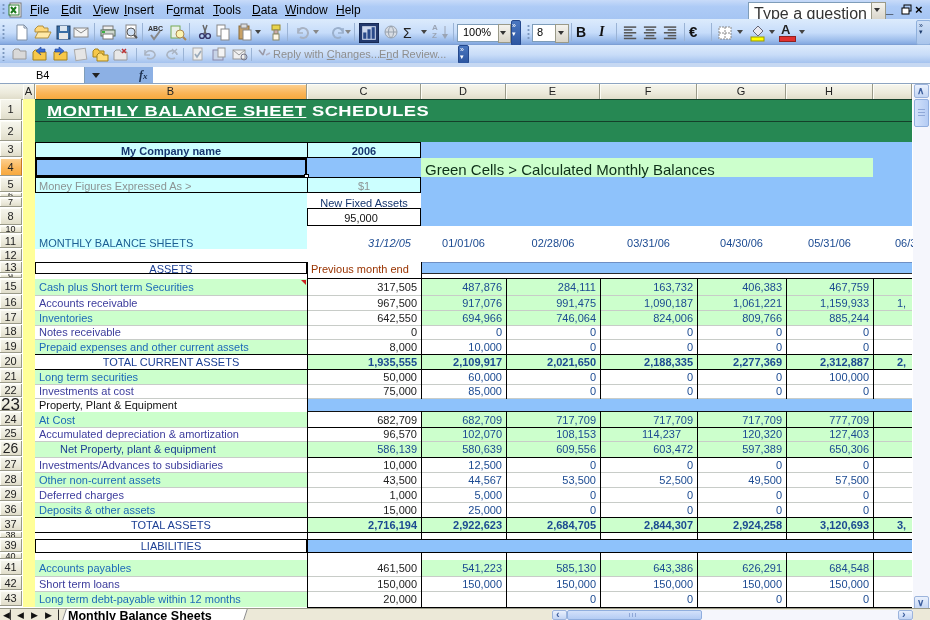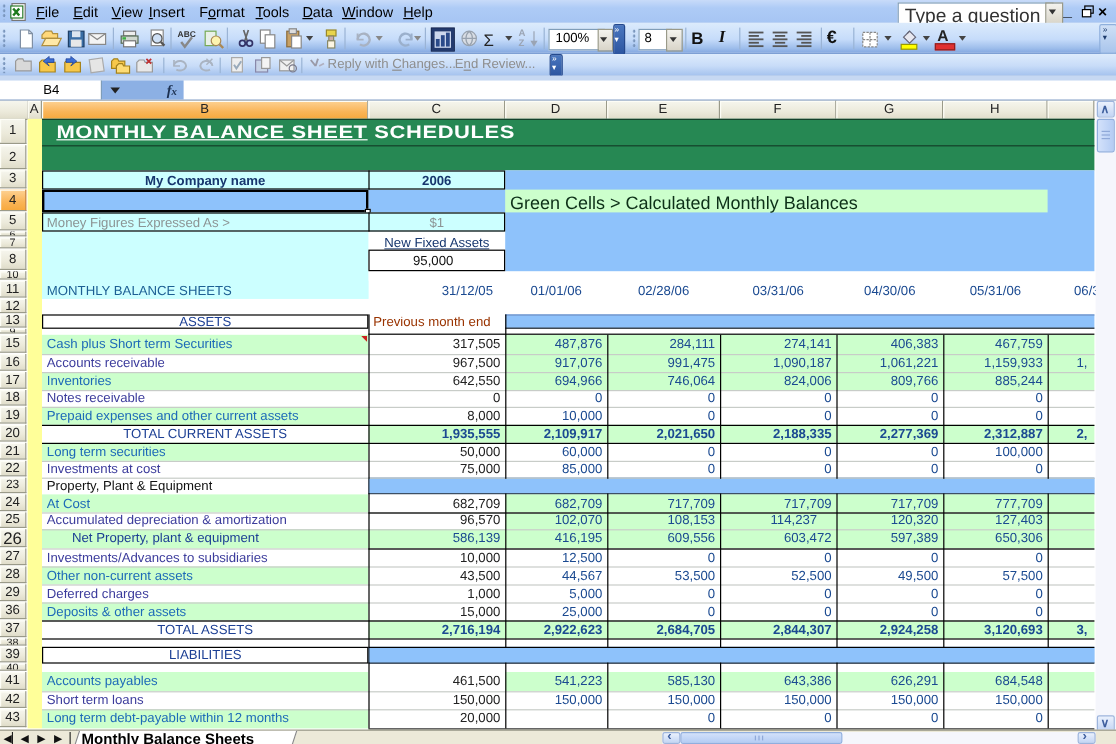--- a/index.html
+++ b/index.html
@@ -265,21 +265,21 @@
 <div class="a" style="left:0;top:262px;width:22px;height:11px;background:linear-gradient(#f6f6ee,#eceadb 60%,#e0ddca);border-right:1px solid #9a9a89;border-bottom:1px solid #9a9a89;box-shadow:inset 0 1px 0 #fdfdf6,inset 1px 0 0 #fdfdf6;text-align:center;font-size:11px;color:#222;box-sizing:border-box;line-height:11px;overflow:hidden;">13</div>
 <div class="a" style="left:0;top:274px;width:22px;height:4px;background:linear-gradient(#f6f6ee,#eceadb 60%,#e0ddca);border-right:1px solid #9a9a89;border-bottom:1px solid #9a9a89;box-shadow:inset 0 1px 0 #fdfdf6,inset 1px 0 0 #fdfdf6;text-align:center;font-size:9px;color:#222;box-sizing:border-box;line-height:4px;overflow:hidden;">9</div>
 <div class="a" style="left:0;top:279px;width:22px;height:15px;background:linear-gradient(#f6f6ee,#eceadb 60%,#e0ddca);border-right:1px solid #9a9a89;border-bottom:1px solid #9a9a89;box-shadow:inset 0 1px 0 #fdfdf6,inset 1px 0 0 #fdfdf6;text-align:center;font-size:11px;color:#222;box-sizing:border-box;line-height:15px;overflow:hidden;">15</div>
 <div class="a" style="left:0;top:295px;width:22px;height:14px;background:linear-gradient(#f6f6ee,#eceadb 60%,#e0ddca);border-right:1px solid #9a9a89;border-bottom:1px solid #9a9a89;box-shadow:inset 0 1px 0 #fdfdf6,inset 1px 0 0 #fdfdf6;text-align:center;font-size:11px;color:#222;box-sizing:border-box;line-height:14px;overflow:hidden;">16</div>
 <div class="a" style="left:0;top:310px;width:22px;height:14px;background:linear-gradient(#f6f6ee,#eceadb 60%,#e0ddca);border-right:1px solid #9a9a89;border-bottom:1px solid #9a9a89;box-shadow:inset 0 1px 0 #fdfdf6,inset 1px 0 0 #fdfdf6;text-align:center;font-size:11px;color:#222;box-sizing:border-box;line-height:14px;overflow:hidden;">17</div>
 <div class="a" style="left:0;top:325px;width:22px;height:13px;background:linear-gradient(#f6f6ee,#eceadb 60%,#e0ddca);border-right:1px solid #9a9a89;border-bottom:1px solid #9a9a89;box-shadow:inset 0 1px 0 #fdfdf6,inset 1px 0 0 #fdfdf6;text-align:center;font-size:11px;color:#222;box-sizing:border-box;line-height:13px;overflow:hidden;">18</div>
 <div class="a" style="left:0;top:339px;width:22px;height:14px;background:linear-gradient(#f6f6ee,#eceadb 60%,#e0ddca);border-right:1px solid #9a9a89;border-bottom:1px solid #9a9a89;box-shadow:inset 0 1px 0 #fdfdf6,inset 1px 0 0 #fdfdf6;text-align:center;font-size:11px;color:#222;box-sizing:border-box;line-height:14px;overflow:hidden;">19</div>
 <div class="a" style="left:0;top:354px;width:22px;height:14px;background:linear-gradient(#f6f6ee,#eceadb 60%,#e0ddca);border-right:1px solid #9a9a89;border-bottom:1px solid #9a9a89;box-shadow:inset 0 1px 0 #fdfdf6,inset 1px 0 0 #fdfdf6;text-align:center;font-size:11px;color:#222;box-sizing:border-box;line-height:14px;overflow:hidden;">20</div>
 <div class="a" style="left:0;top:369px;width:22px;height:14px;background:linear-gradient(#f6f6ee,#eceadb 60%,#e0ddca);border-right:1px solid #9a9a89;border-bottom:1px solid #9a9a89;box-shadow:inset 0 1px 0 #fdfdf6,inset 1px 0 0 #fdfdf6;text-align:center;font-size:11px;color:#222;box-sizing:border-box;line-height:14px;overflow:hidden;">21</div>
 <div class="a" style="left:0;top:384px;width:22px;height:13px;background:linear-gradient(#f6f6ee,#eceadb 60%,#e0ddca);border-right:1px solid #9a9a89;border-bottom:1px solid #9a9a89;box-shadow:inset 0 1px 0 #fdfdf6,inset 1px 0 0 #fdfdf6;text-align:center;font-size:11px;color:#222;box-sizing:border-box;line-height:13px;overflow:hidden;">22</div>
-<div class="a" style="left:0;top:398px;width:22px;height:13px;background:linear-gradient(#f6f6ee,#eceadb 60%,#e0ddca);border-right:1px solid #9a9a89;border-bottom:1px solid #9a9a89;box-shadow:inset 0 1px 0 #fdfdf6,inset 1px 0 0 #fdfdf6;text-align:center;font-size:10px;color:#222;box-sizing:border-box;line-height:13px;overflow:hidden;">23</div>
+<div class="a" style="left:0;top:398px;width:22px;height:13px;background:linear-gradient(#f6f6ee,#eceadb 60%,#e0ddca);border-right:1px solid #9a9a89;border-bottom:1px solid #9a9a89;box-shadow:inset 0 1px 0 #fdfdf6,inset 1px 0 0 #fdfdf6;text-align:center;font-size:17px;color:#222;box-sizing:border-box;line-height:13px;overflow:hidden;">23</div>
 <div class="a" style="left:0;top:412px;width:22px;height:14px;background:linear-gradient(#f6f6ee,#eceadb 60%,#e0ddca);border-right:1px solid #9a9a89;border-bottom:1px solid #9a9a89;box-shadow:inset 0 1px 0 #fdfdf6,inset 1px 0 0 #fdfdf6;text-align:center;font-size:11px;color:#222;box-sizing:border-box;line-height:14px;overflow:hidden;">24</div>
 <div class="a" style="left:0;top:427px;width:22px;height:13px;background:linear-gradient(#f6f6ee,#eceadb 60%,#e0ddca);border-right:1px solid #9a9a89;border-bottom:1px solid #9a9a89;box-shadow:inset 0 1px 0 #fdfdf6,inset 1px 0 0 #fdfdf6;text-align:center;font-size:11px;color:#222;box-sizing:border-box;line-height:13px;overflow:hidden;">25</div>
 <div class="a" style="left:0;top:441px;width:22px;height:15px;background:linear-gradient(#f6f6ee,#eceadb 60%,#e0ddca);border-right:1px solid #9a9a89;border-bottom:1px solid #9a9a89;box-shadow:inset 0 1px 0 #fdfdf6,inset 1px 0 0 #fdfdf6;text-align:center;font-size:14px;color:#222;box-sizing:border-box;line-height:15px;overflow:hidden;">26</div>
 <div class="a" style="left:0;top:457px;width:22px;height:14px;background:linear-gradient(#f6f6ee,#eceadb 60%,#e0ddca);border-right:1px solid #9a9a89;border-bottom:1px solid #9a9a89;box-shadow:inset 0 1px 0 #fdfdf6,inset 1px 0 0 #fdfdf6;text-align:center;font-size:11px;color:#222;box-sizing:border-box;line-height:14px;overflow:hidden;">27</div>
 <div class="a" style="left:0;top:472px;width:22px;height:14px;background:linear-gradient(#f6f6ee,#eceadb 60%,#e0ddca);border-right:1px solid #9a9a89;border-bottom:1px solid #9a9a89;box-shadow:inset 0 1px 0 #fdfdf6,inset 1px 0 0 #fdfdf6;text-align:center;font-size:11px;color:#222;box-sizing:border-box;line-height:14px;overflow:hidden;">28</div>
 <div class="a" style="left:0;top:487px;width:22px;height:14px;background:linear-gradient(#f6f6ee,#eceadb 60%,#e0ddca);border-right:1px solid #9a9a89;border-bottom:1px solid #9a9a89;box-shadow:inset 0 1px 0 #fdfdf6,inset 1px 0 0 #fdfdf6;text-align:center;font-size:11px;color:#222;box-sizing:border-box;line-height:14px;overflow:hidden;">29</div>
 <div class="a" style="left:0;top:502px;width:22px;height:14px;background:linear-gradient(#f6f6ee,#eceadb 60%,#e0ddca);border-right:1px solid #9a9a89;border-bottom:1px solid #9a9a89;box-shadow:inset 0 1px 0 #fdfdf6,inset 1px 0 0 #fdfdf6;text-align:center;font-size:11px;color:#222;box-sizing:border-box;line-height:14px;overflow:hidden;">36</div>
 <div class="a" style="left:0;top:517px;width:22px;height:14px;background:linear-gradient(#f6f6ee,#eceadb 60%,#e0ddca);border-right:1px solid #9a9a89;border-bottom:1px solid #9a9a89;box-shadow:inset 0 1px 0 #fdfdf6,inset 1px 0 0 #fdfdf6;text-align:center;font-size:11px;color:#222;box-sizing:border-box;line-height:14px;overflow:hidden;">37</div>
 <div class="a" style="left:0;top:532px;width:22px;height:6px;background:linear-gradient(#f6f6ee,#eceadb 60%,#e0ddca);border-right:1px solid #9a9a89;border-bottom:1px solid #9a9a89;box-shadow:inset 0 1px 0 #fdfdf6,inset 1px 0 0 #fdfdf6;text-align:center;font-size:9px;color:#222;box-sizing:border-box;line-height:6px;overflow:hidden;">38</div>
 <div class="a" style="left:0;top:539px;width:22px;height:13px;background:linear-gradient(#f6f6ee,#eceadb 60%,#e0ddca);border-right:1px solid #9a9a89;border-bottom:1px solid #9a9a89;box-shadow:inset 0 1px 0 #fdfdf6,inset 1px 0 0 #fdfdf6;text-align:center;font-size:11px;color:#222;box-sizing:border-box;line-height:13px;overflow:hidden;">39</div>
@@ -306,41 +306,41 @@
 <div class="a" style="left:425px;top:161px;font-size:15px;color:#0d3018;">Green Cells &gt; Calculated Monthly Balances</div>
 <div class="a" style="left:35px;top:177px;width:386px;height:16px;background:#ccffff;border:1px solid #000;box-sizing:border-box;"></div>
 <div class="bk" style="left:307px;top:177px;width:1px;height:16px;"></div>
 <div class="cell" style="left:39px;top:181px;width:260px;color:#8c9494;">Money Figures Expressed As &gt;</div>
 <div class="cell" style="left:307px;top:181px;width:114px;text-align:center;color:#8c9494;">$1</div>
 <div class="cell" style="left:307px;top:198px;width:114px;text-align:center;color:#16366e;text-decoration:underline;">New Fixed Assets</div>
 <div class="a" style="left:307px;top:208px;width:114px;height:18px;background:#fff;border:1px solid #000;box-sizing:border-box;"></div>
 <div class="cell" style="left:307px;top:213px;width:108px;text-align:center;color:#111;">95,000</div>
 <div class="a" style="left:35px;top:234px;width:272px;height:15px;background:#ccffff;"></div>
 <div class="cell" style="left:39px;top:238px;color:#1c5f94;">MONTHLY BALANCE SHEETS</div>
-<div class="cell num" style="left:307px;top:238px;width:110px;color:#1b4a91;">31/12/05&nbsp;&nbsp;</div>
+<div class="cell num" style="left:307px;top:238px;width:110px;color:#1b4a91;font-style:italic;">31/12/05&nbsp;&nbsp;</div>
 <div class="cell" style="left:421px;top:238px;width:85px;text-align:center;color:#1b4a91;">01/01/06</div>
 <div class="cell" style="left:506px;top:238px;width:94px;text-align:center;color:#1b4a91;">02/28/06</div>
 <div class="cell" style="left:600px;top:238px;width:97px;text-align:center;color:#1b4a91;">03/31/06</div>
 <div class="cell" style="left:697px;top:238px;width:89px;text-align:center;color:#1b4a91;">04/30/06</div>
 <div class="cell" style="left:786px;top:238px;width:87px;text-align:center;color:#1b4a91;">05/31/06</div>
 <div class="cell" style="left:873px;top:238px;width:39px;color:#1b4a91;padding-left:22px;">06/30/06</div>
 <div class="a" style="left:35px;top:262px;width:272px;height:12px;background:#fff;border:1px solid #000;box-sizing:border-box;"></div>
 <div class="cell" style="left:35px;top:264px;width:272px;text-align:center;color:#1c3f94;">ASSETS</div>
 <div class="cell" style="left:311px;top:264px;color:#993300;">Previous month end</div>
 <div class="a" style="left:421px;top:262px;width:491px;height:12px;background:#8ec2fb;border-top:1px solid #6e8fc4;border-bottom:1px solid #2a2a2a;box-sizing:border-box;"></div>
 <div class="a" style="left:35px;top:279px;width:272px;height:16px;background:#ccffcc;"></div>
 <div class="cell" style="left:39px;top:282px;color:#1d6ab8;">Cash plus Short term Securities</div>
 <div class="a" style="left:307px;top:279px;width:114px;height:16px;background:#fff;"></div>
 <div class="cell num" style="left:307px;top:282px;width:110px;color:#222;">317,505</div>
 <div class="a" style="left:421px;top:279px;width:85px;height:16px;background:#ccffcc;"></div>
 <div class="cell num" style="left:421px;top:282px;width:81px;color:#1b4a91;">487,876</div>
 <div class="a" style="left:506px;top:279px;width:94px;height:16px;background:#ccffcc;"></div>
 <div class="cell num" style="left:506px;top:282px;width:90px;color:#1b4a91;">284,111</div>
 <div class="a" style="left:600px;top:279px;width:97px;height:16px;background:#ccffcc;"></div>
-<div class="cell num" style="left:600px;top:282px;width:93px;color:#1b4a91;">274,141</div>
+<div class="cell num" style="left:600px;top:282px;width:93px;color:#1b4a91;">163,732</div>
 <div class="a" style="left:697px;top:279px;width:89px;height:16px;background:#ccffcc;"></div>
 <div class="cell num" style="left:697px;top:282px;width:85px;color:#1b4a91;">406,383</div>
 <div class="a" style="left:786px;top:279px;width:87px;height:16px;background:#ccffcc;"></div>
 <div class="cell num" style="left:786px;top:282px;width:83px;color:#1b4a91;">467,759</div>
 <div class="a" style="left:873px;top:279px;width:39px;height:16px;background:#ccffcc;"></div>
 <div class="cell" style="left:39px;top:298px;color:#3c3c9c;">Accounts receivable</div>
 <div class="a" style="left:307px;top:295px;width:114px;height:15px;background:#fff;"></div>
 <div class="cell num" style="left:307px;top:298px;width:110px;color:#222;">967,500</div>
 <div class="a" style="left:421px;top:295px;width:85px;height:15px;background:#ccffcc;"></div>
 <div class="cell num" style="left:421px;top:298px;width:81px;color:#1b4a91;">917,076</div>
@@ -471,21 +471,21 @@
 <div class="a" style="left:697px;top:427px;width:89px;height:14px;background:#ccffcc;"></div>
 <div class="cell num" style="left:697px;top:429px;width:85px;color:#1b4a91;">120,320</div>
 <div class="a" style="left:786px;top:427px;width:87px;height:14px;background:#ccffcc;"></div>
 <div class="cell num" style="left:786px;top:429px;width:83px;color:#1b4a91;">127,403</div>
 <div class="a" style="left:873px;top:427px;width:39px;height:14px;background:#ccffcc;"></div>
 <div class="a" style="left:35px;top:441px;width:272px;height:16px;background:#ccffcc;"></div>
 <div class="cell" style="left:60px;top:444px;color:#1c3f94;">Net Property, plant &amp; equipment</div>
 <div class="a" style="left:307px;top:441px;width:114px;height:16px;background:#ccffcc;"></div>
 <div class="cell num" style="left:307px;top:444px;width:110px;color:#1b4a91;">586,139</div>
 <div class="a" style="left:421px;top:441px;width:85px;height:16px;background:#ccffcc;"></div>
-<div class="cell num" style="left:421px;top:444px;width:81px;color:#1b4a91;">416,195</div>
+<div class="cell num" style="left:421px;top:444px;width:81px;color:#1b4a91;">580,639</div>
 <div class="a" style="left:506px;top:441px;width:94px;height:16px;background:#ccffcc;"></div>
 <div class="cell num" style="left:506px;top:444px;width:90px;color:#1b4a91;">609,556</div>
 <div class="a" style="left:600px;top:441px;width:97px;height:16px;background:#ccffcc;"></div>
 <div class="cell num" style="left:600px;top:444px;width:93px;color:#1b4a91;">603,472</div>
 <div class="a" style="left:697px;top:441px;width:89px;height:16px;background:#ccffcc;"></div>
 <div class="cell num" style="left:697px;top:444px;width:85px;color:#1b4a91;">597,389</div>
 <div class="a" style="left:786px;top:441px;width:87px;height:16px;background:#ccffcc;"></div>
 <div class="cell num" style="left:786px;top:444px;width:83px;color:#1b4a91;">650,306</div>
 <div class="a" style="left:873px;top:441px;width:39px;height:16px;background:#ccffcc;"></div>
 <div class="cell" style="left:39px;top:460px;color:#3c3c9c;">Investments/Advances to subsidiaries</div>

